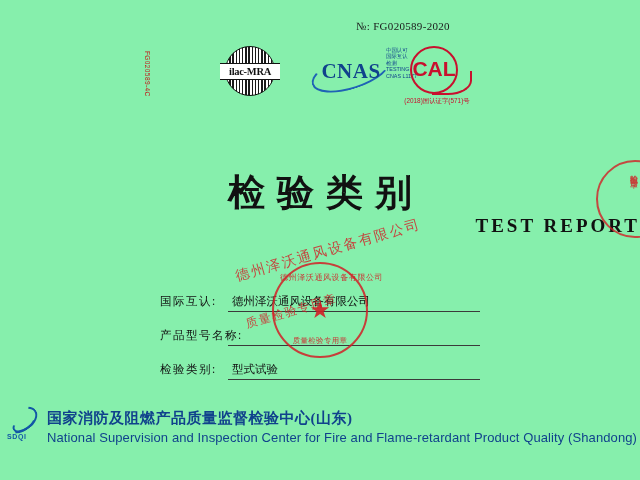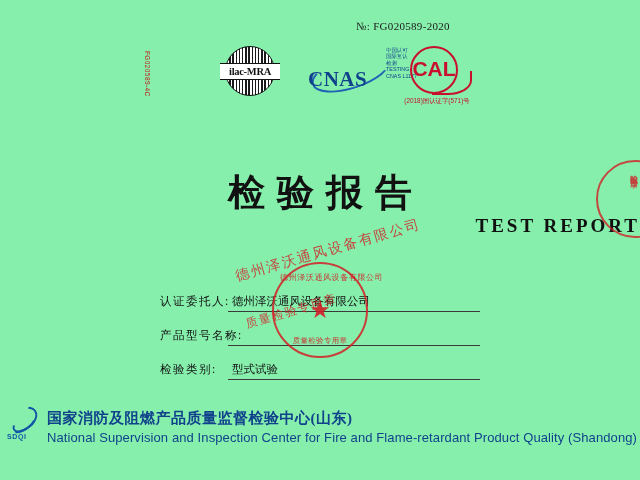--- a/index.html
+++ b/index.html
@@ -143,24 +143,24 @@
     font-family: "Liberation Serif", serif;
   }
 
   
   .logo-cnas {
     left: 168px;
     width: 86px;
   }
   .cnas-word {
     position: absolute;
-    top: 22px;
+    top: 14px;
     left: 0;
     width: 86px;
-    text-align: left;
+    text-align: center;
     font-size: 21px;
     font-weight: bold;
     color: #10428c;
     letter-spacing: 0.5px;
     font-family: "Liberation Serif", serif;
   }
   .cnas-swoosh {
     position: absolute;
     top: 10px;
     left: 2px;
@@ -505,29 +505,29 @@
     </div>
 
     <div class="logo logo-cal">
       <div class="cal-circle"></div>
       <div class="cal-tail"></div>
       <div class="cal-letters">CAL</div>
       <div class="cal-code">(2018)国认证字(571)号</div>
     </div>
   </div>
 
-  <div class="title-cn">检验报告</div>
+  <div class="title-cn">检验类别</div>
   <div class="title-en">TEST REPORT</div>
 
   <div class="stamp-edge"></div>
   <div class="stamp-edge-text">检验报告专用章</div>
 
   <div class="fields">
     <div class="field-row">
-      <div class="field-label">认证委托人:</div>
+      <div class="field-label">国际互认:</div>
       <div class="field-value">德州泽沃通风设备有限公司</div>
       <div class="field-line"></div>
     </div>
     <div class="field-row">
       <div class="field-label">产品型号名称:</div>
       <div class="field-line"></div>
     </div>
     <div class="field-row">
       <div class="field-label">检验类别:</div>
       <div class="field-value">型式试验</div>

